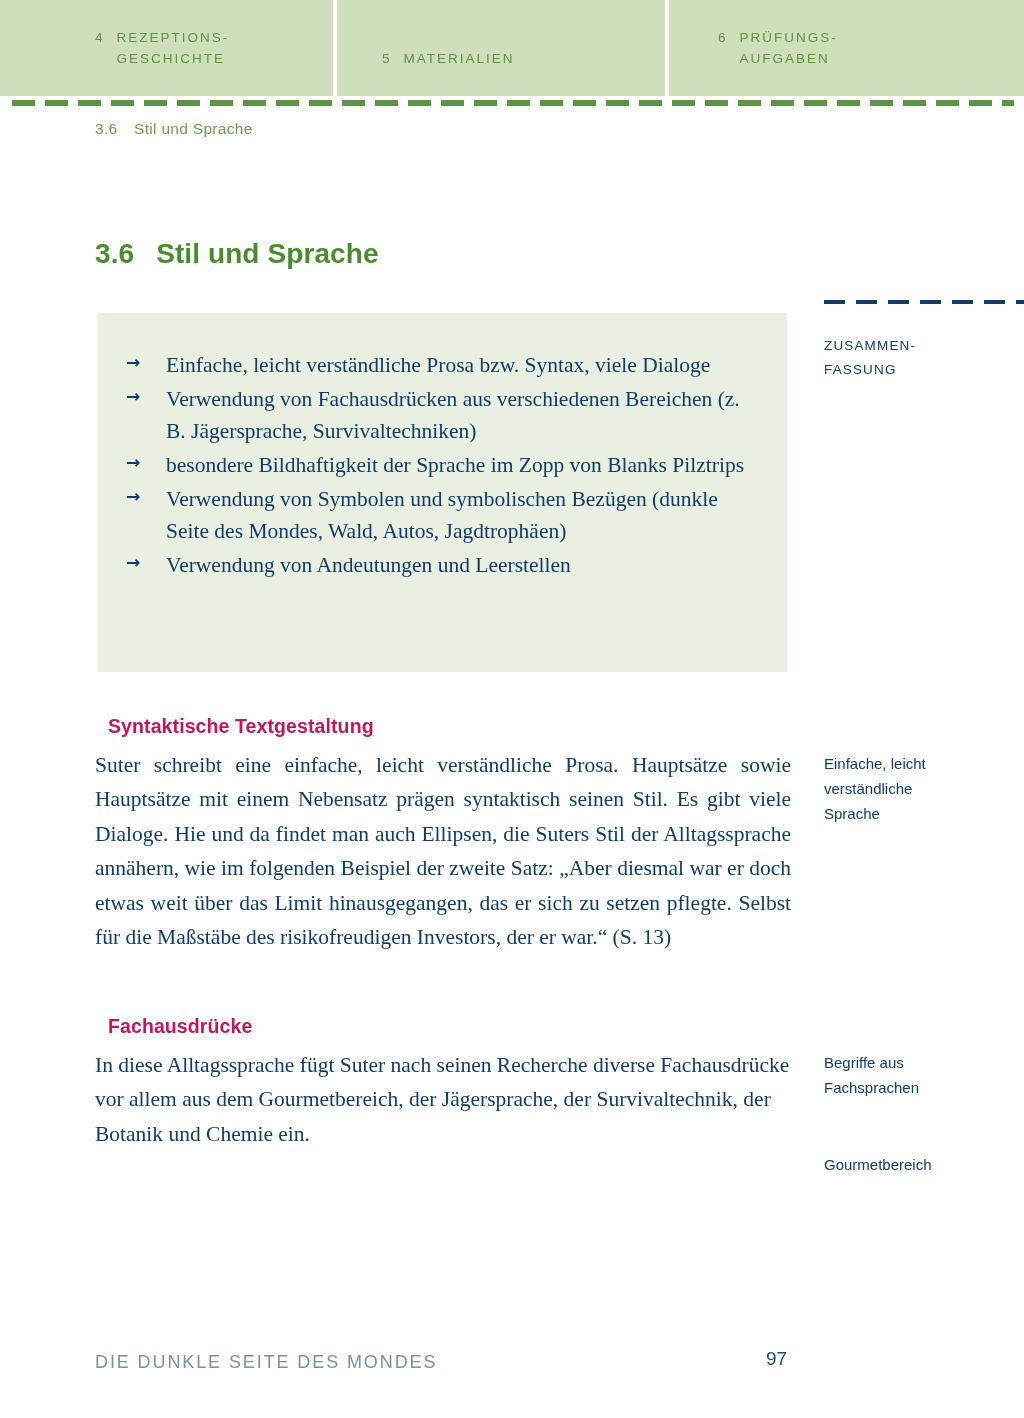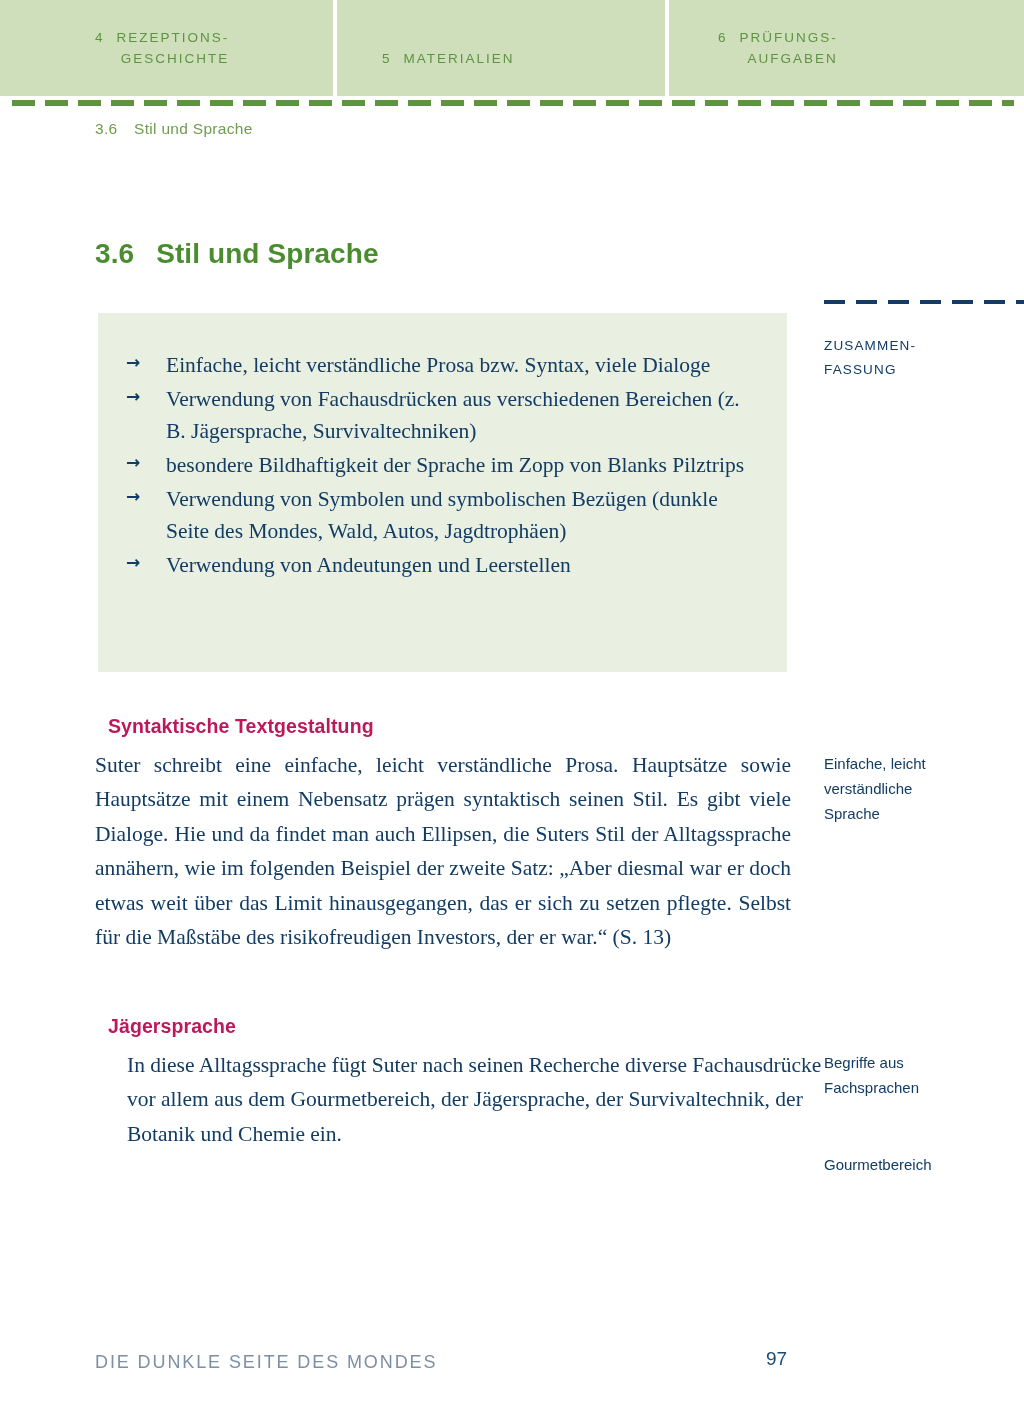--- a/index.html
+++ b/index.html
@@ -49,21 +49,21 @@
     font-size: 13.5px;
     letter-spacing: 2.0px;
     line-height: 1.55;
     font-weight: 400;
   }
   .tab.t1 .tab-inner { margin-left: 95px; }
   .tab.t2 .tab-inner { margin-left: 45px; }
   .tab.t3 .tab-inner { margin-left: 49px; }
 
   .tab-num { margin-right: 14px; letter-spacing: 0; }
-  .tab-label { white-space: pre-line; text-align: right; }
+  .tab-label { white-space: pre-line; }
 
   
   .dash-rule {
     position: absolute;
     left: 12px;
     top: 100px;
     width: 1002px;
     height: 6px;
     background-image: repeating-linear-gradient(
         to right,
@@ -176,21 +176,21 @@
     color: #123c63;
     font-family: "Liberation Serif", serif;
     font-size: 21.5px;
     line-height: 1.60;
     text-align: justify;
     text-justify: inter-word;
   }
   .bodytext.p1 { top: 748px; }
   .bodytext.p2 { top: 1048px; }
   .bodytext.p3 { top: 1148px; text-indent: 34px; }
-  .bodytext.nojust { text-align: left; margin-left: 32px; }
+  .bodytext.nojust { text-align: left; }
 
   
   .footer-title {
     position: absolute;
     left: 95px;
     top: 1352px;
     color: #7d8fa3;
     font-size: 18px;
     letter-spacing: 1.9px;
   }
@@ -276,21 +276,21 @@
   <div class="margin-note zus">ZUSAMMEN-
 FASSUNG</div>
 
   <h2 class="subhead s1">Syntaktische Textgestaltung</h2>
   <p class="bodytext p1">Suter schreibt eine einfache, leicht verständliche Prosa. Hauptsätze sowie Hauptsätze mit einem Nebensatz prägen syntaktisch seinen Stil. Es gibt viele Dialoge. Hie und da findet man auch Ellipsen, die Suters Stil der Alltagssprache annähern, wie im folgenden Beispiel der zweite Satz: „Aber diesmal war er doch etwas weit über das Limit hinausgegangen, das er sich zu setzen pflegte. Selbst für die Maßstäbe des risikofreudigen Investors, der er war.“ (S. 13)</p>
 
   <div class="margin-note n1">Einfache, leicht
 verständliche
 Sprache</div>
 
-  <h2 class="subhead s2">Jägersprache</h2>
+  <h2 class="subhead s2">Fachausdrücke</h2>
   <p class="bodytext p2 nojust">In diese Alltagssprache fügt Suter nach seinen Recherche diverse Fachausdrücke vor allem aus dem Gourmetbereich, der Jägersprache, der Survivaltechnik, der Botanik und Chemie ein.</p>
 
   <div class="margin-note n2">Begriffe aus
 Fachsprachen</div>
   <div class="margin-note n3">Gourmetbereich</div>
 
   <div class="footer-title">DIE DUNKLE SEITE DES MONDES</div>
   <div class="footer-page">97</div>
 
 </div>

